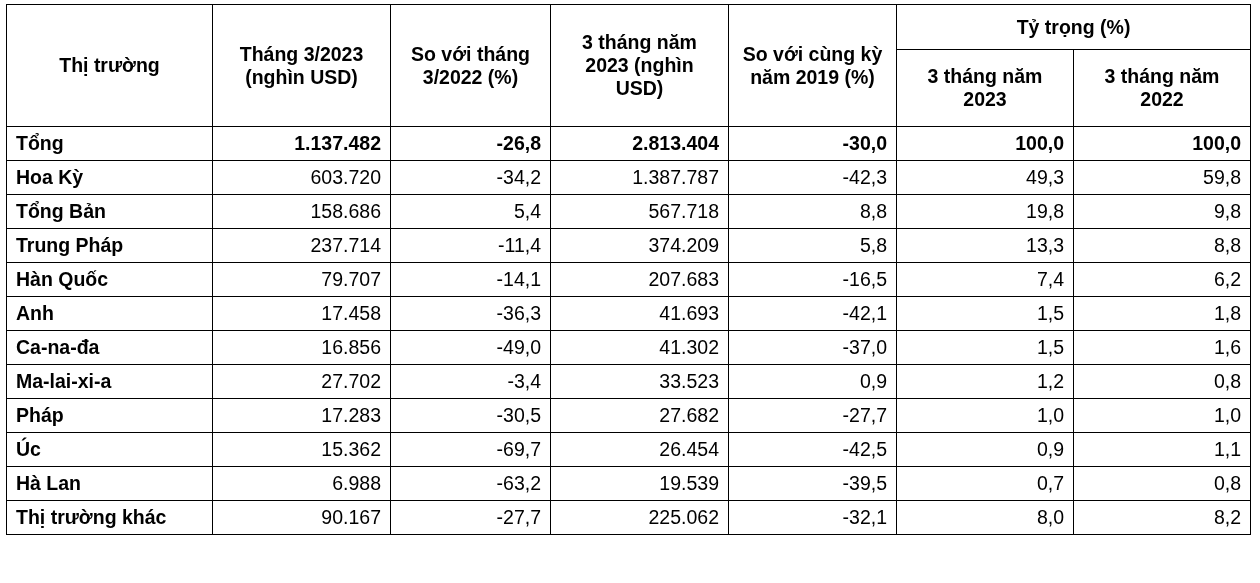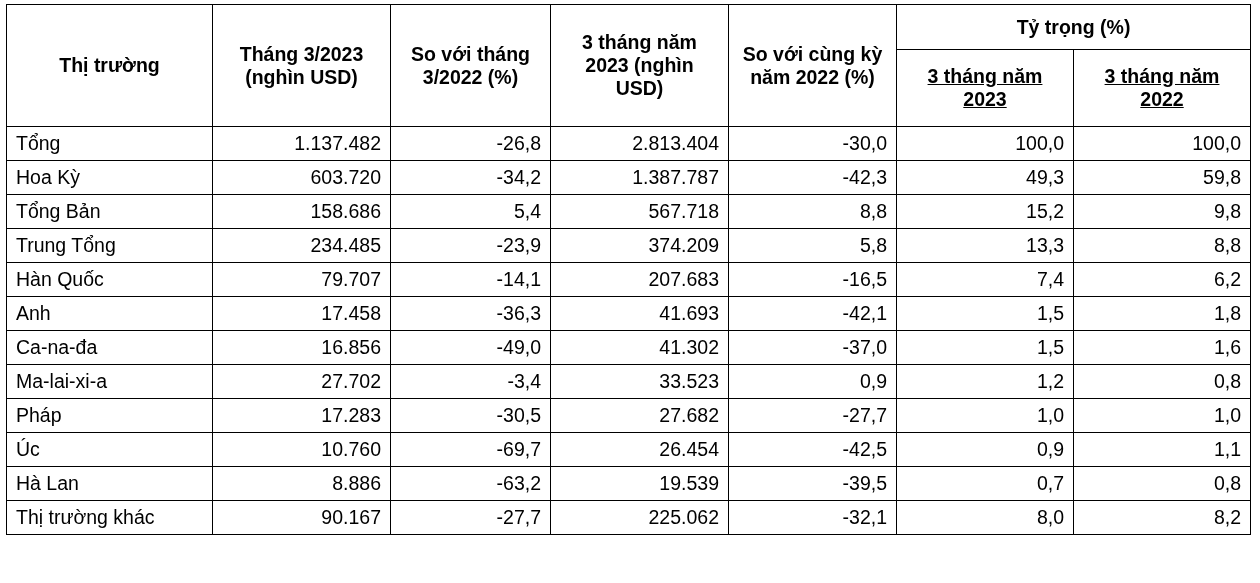--- a/index.html
+++ b/index.html
@@ -42,38 +42,38 @@
   col.c1 { width: 178px; }
   col.c2 { width: 160px; }
   col.c3 { width: 178px; }
   col.c4 { width: 168px; }
   col.c5 { width: 177px; }
   col.c6 { width: 177px; }
 
   td.market {
     text-align: left;
     font-size: 19.5px;
+    font-weight: bold;
   }
   td.num {
     text-align: right;
     font-size: 19.5px;
   }
   tr.total-row td {
-    font-weight: normal;
+    font-weight: bold;
   }
   th.head-main {
     height: 104px;
     font-size: 19.5px;
   }
   th.head-group {
     height: 34px;
   }
   th.head-sub {
     height: 66px;
-    text-decoration: underline;
   }
 </style>
 </head>
 <body>
 
 <div class="table-wrap">
   <table class="data-table">
     <colgroup>
       <col class="c0">
         <col class="c1">
@@ -82,21 +82,21 @@
         <col class="c4">
         <col class="c5">
         <col class="c6">
     </colgroup>
     <thead>
       <tr>
         <th class="head-main" rowspan="2">Thị trường</th>
         <th class="head-main" rowspan="2">Tháng 3/2023 (nghìn USD)</th>
         <th class="head-main" rowspan="2">So với tháng 3/2022 (%)</th>
         <th class="head-main" rowspan="2">3 tháng năm 2023 (nghìn USD)</th>
-        <th class="head-main" rowspan="2">So với cùng kỳ năm 2022 (%)</th>
+        <th class="head-main" rowspan="2">So với cùng kỳ năm 2019 (%)</th>
         <th class="head-group" colspan="2">Tỷ trọng (%)</th>
       </tr>
       <tr>
         <th class="head-sub">3 tháng năm 2023</th>
         <th class="head-sub">3 tháng năm 2022</th>
       </tr>
     </thead>
     <tbody id="table-body">
         <tr class="total-row">
           <td class="market">Tổng</td>
@@ -115,27 +115,27 @@
           <td class="num">-42,3</td>
           <td class="num">49,3</td>
           <td class="num">59,8</td>
         </tr>
         <tr>
           <td class="market">Tổng Bản</td>
           <td class="num">158.686</td>
           <td class="num">5,4</td>
           <td class="num">567.718</td>
           <td class="num">8,8</td>
-          <td class="num">15,2</td>
+          <td class="num">19,8</td>
           <td class="num">9,8</td>
         </tr>
         <tr>
-          <td class="market">Trung Tổng</td>
-          <td class="num">234.485</td>
-          <td class="num">-23,9</td>
+          <td class="market">Trung Pháp</td>
+          <td class="num">237.714</td>
+          <td class="num">-11,4</td>
           <td class="num">374.209</td>
           <td class="num">5,8</td>
           <td class="num">13,3</td>
           <td class="num">8,8</td>
         </tr>
         <tr>
           <td class="market">Hàn Quốc</td>
           <td class="num">79.707</td>
           <td class="num">-14,1</td>
           <td class="num">207.683</td>
@@ -174,30 +174,30 @@
           <td class="market">Pháp</td>
           <td class="num">17.283</td>
           <td class="num">-30,5</td>
           <td class="num">27.682</td>
           <td class="num">-27,7</td>
           <td class="num">1,0</td>
           <td class="num">1,0</td>
         </tr>
         <tr>
           <td class="market">Úc</td>
-          <td class="num">10.760</td>
+          <td class="num">15.362</td>
           <td class="num">-69,7</td>
           <td class="num">26.454</td>
           <td class="num">-42,5</td>
           <td class="num">0,9</td>
           <td class="num">1,1</td>
         </tr>
         <tr>
           <td class="market">Hà Lan</td>
-          <td class="num">8.886</td>
+          <td class="num">6.988</td>
           <td class="num">-63,2</td>
           <td class="num">19.539</td>
           <td class="num">-39,5</td>
           <td class="num">0,7</td>
           <td class="num">0,8</td>
         </tr>
         <tr>
           <td class="market">Thị trường khác</td>
           <td class="num">90.167</td>
           <td class="num">-27,7</td>

